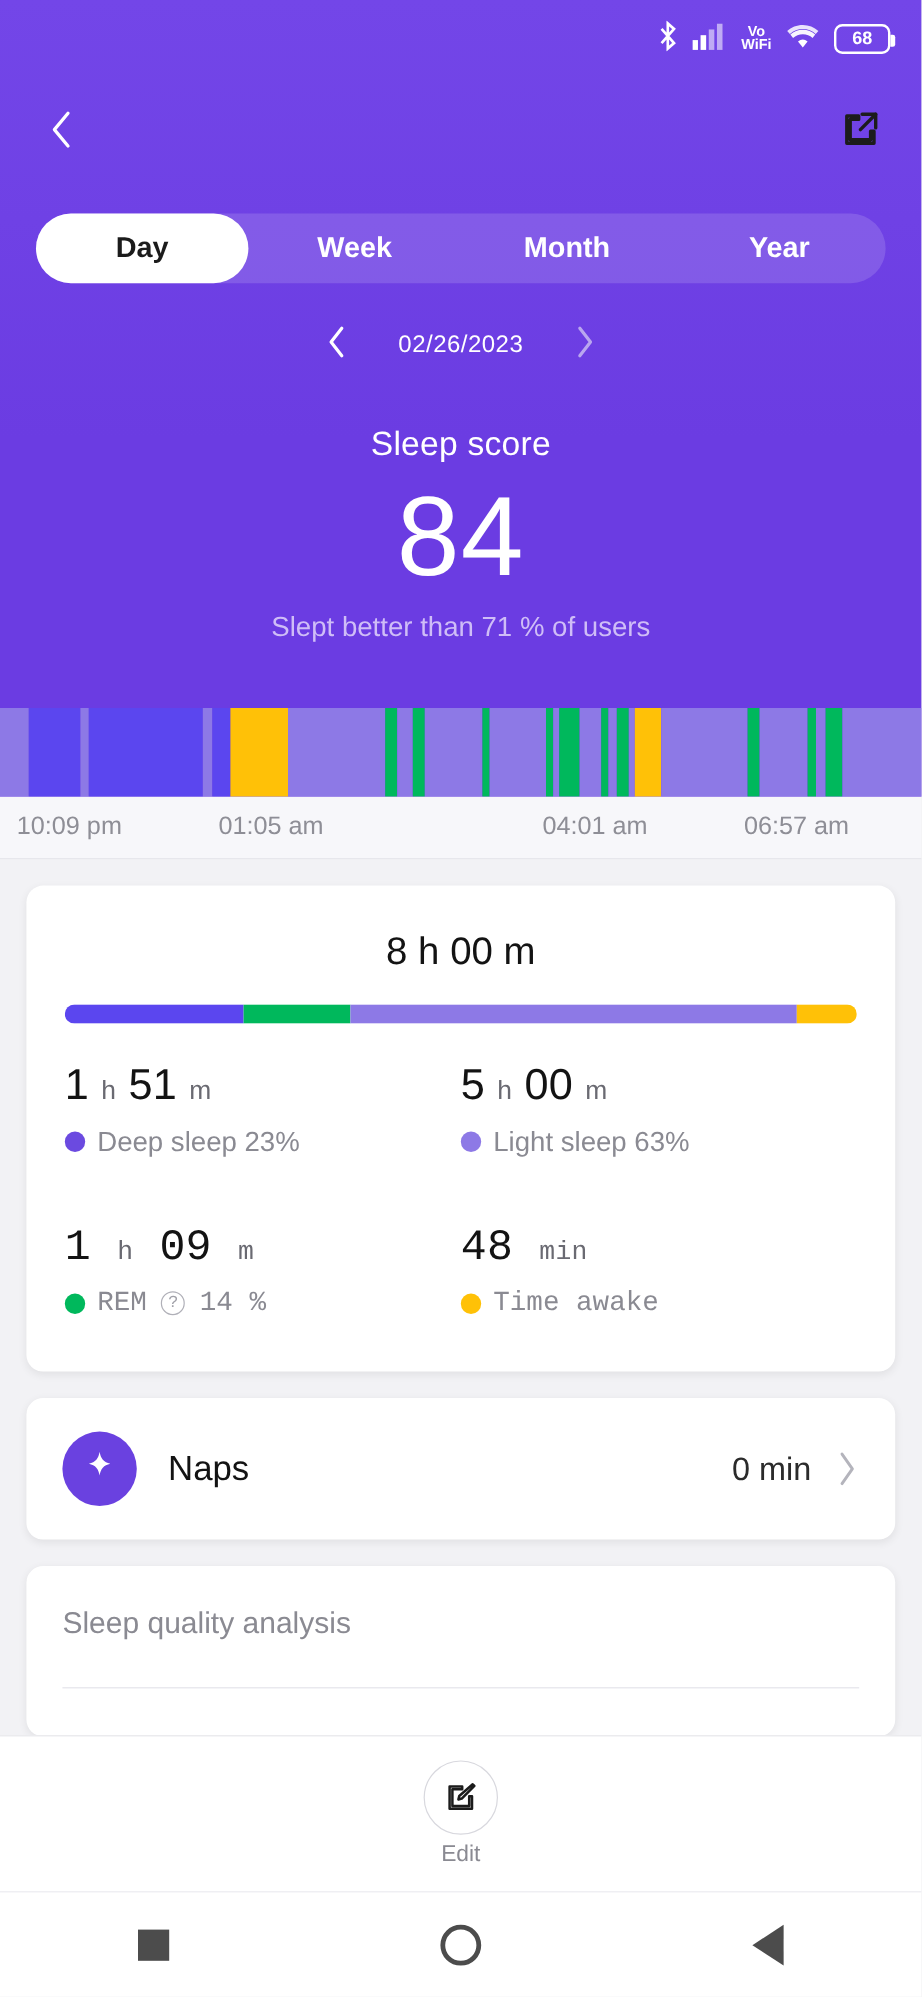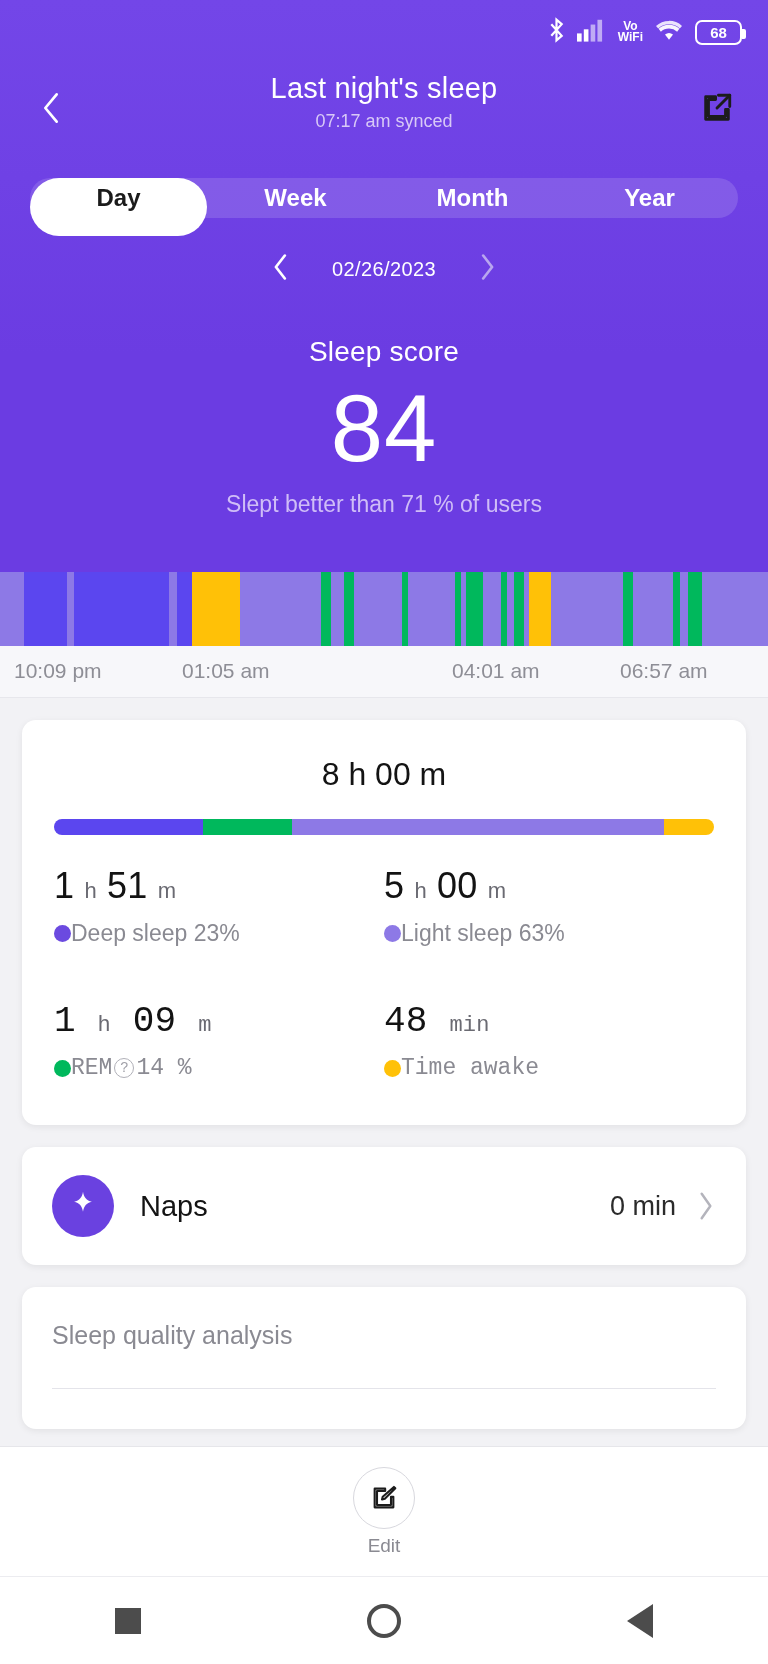--- a/index.html
+++ b/index.html
@@ -47,21 +47,21 @@
   .appbar-titles {
     position:absolute;left:0;right:0;top:8px;text-align:center;pointer-events:none;
   }
   .appbar-title { color:#fff;font-size:29px;font-weight:500;letter-spacing:.2px; }
   .appbar-sub { color:#d8c9f7;font-size:18px;margin-top:6px; }
   .share-btn { margin-left:auto;width:54px;height:54px;display:flex;align-items:center;justify-content:center; }
 
   
   .tabs-wrap { padding:22px 30px 0 30px; }
   .tabs {
-    height:40px;border-radius:29px;background:rgba(255,255,255,.14);
+    height:58px;border-radius:29px;background:rgba(255,255,255,.14);
     display:flex;align-items:center;position:relative;
   }
   .tab {
     flex:1;text-align:center;font-size:24px;font-weight:bold;color:#fff;
     line-height:58px;z-index:2;
   }
   .tab.active { color:#1b1b1b; }
   .tab-pill {
     position:absolute;left:0;top:0;width:25%;height:58px;border-radius:29px;
     background:#fff;z-index:1;
@@ -99,21 +99,21 @@
 
   .total-time { text-align:center;font-size:32px;color:#131313;padding:36px 0 26px; }
   .segbar { margin:0 32px;height:16px;border-radius:8px;display:flex;overflow:hidden; }
   .segbar i { display:block;height:100%; }
 
   .stats { display:flex;flex-wrap:wrap;padding:30px 32px 34px; }
   .stat { width:50%;padding-bottom:10px; }
   .stat:nth-child(n+3) { padding-top:44px;font-family:Liberation Mono, monospace; }
   .stat-val { font-size:36px;color:#131313;font-weight:400;letter-spacing:.2px; }
   .stat-val .u { font-size:22px;color:#6a6a72; }
-  .stat-lab { display:flex;align-items:center;margin-top:13px;font-size:23px;color:#8a8a92; }
+  .stat-lab { display:flex;align-items:center;gap:10px;margin-top:13px;font-size:23px;color:#8a8a92; }
   .dot { width:17px;height:17px;border-radius:50%;flex:0 0 auto; }
   .qmark {
     width:20px;height:20px;border:1.6px solid #b0b0b8;border-radius:50%;
     display:inline-flex;align-items:center;justify-content:center;
     font-size:14px;color:#a0a0a8;line-height:1;margin:0 2px;
   }
 
   
   .naps-row { display:flex;align-items:center;padding:28px 30px; }
   .naps-icon {
@@ -191,24 +191,20 @@
       </div>
     </div>
 
     <div class="appbar">
       <div class="back-btn">
         <span>
           <svg width="30" height="34" viewBox="0 0 18 30" fill="none" stroke="#fff" stroke-width="2.4" stroke-linecap="round" stroke-linejoin="round">
             <polyline points="14,3 4,15 14,27"></polyline>
           </svg>
         </span>
-      </div>
-      <div class="appbar-titles">
-        <div class="appbar-title">Last night's sleep</div>
-        <div class="appbar-sub">07:17 am synced</div>
       </div>
       <div class="share-btn">
         <span>
           <svg width="34" height="34" viewBox="0 0 24 24" fill="none" stroke="#1c1c1c" stroke-width="2" stroke-linecap="round" stroke-linejoin="round">
             <path d="M4 4h7v2H6v12h12v-5h2v7H4z"></path>
             <polyline points="13,3 21,3 21,11"></polyline>
             <line x1="21" y1="3" x2="12" y2="12"></line>
           </svg>
         </span>
       </div>

